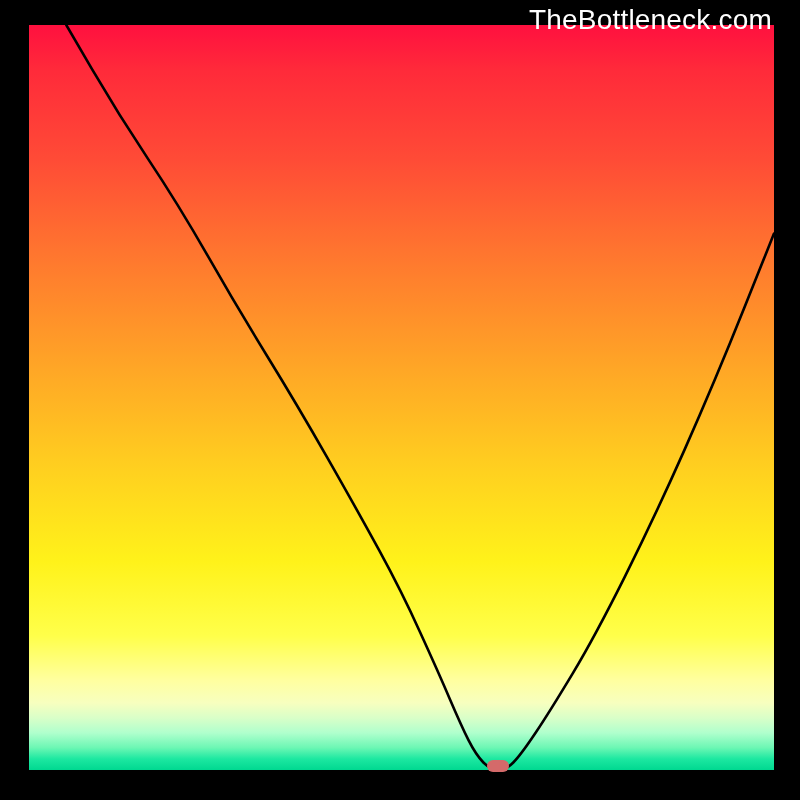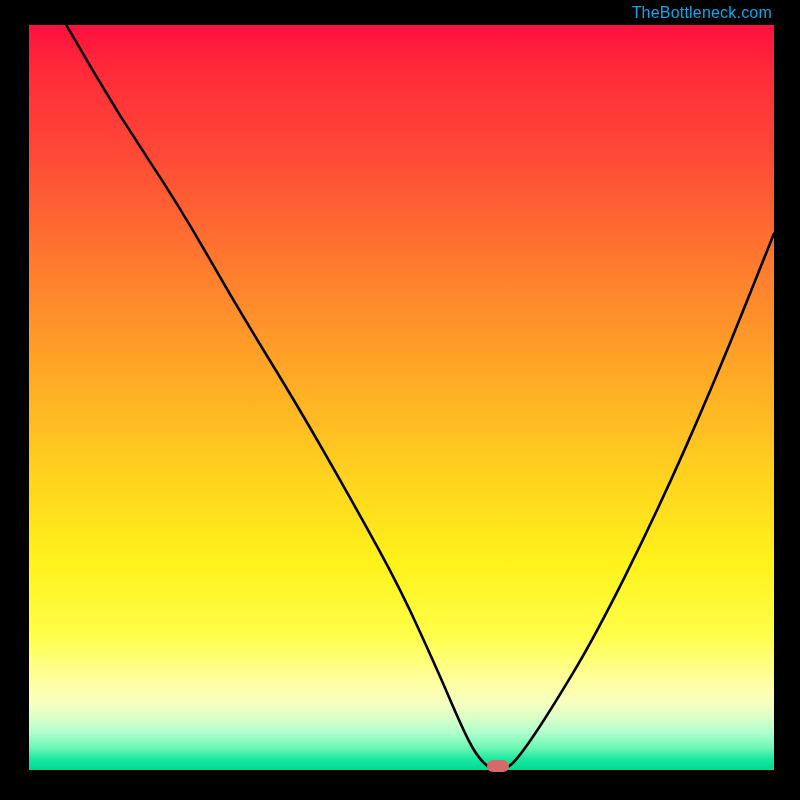--- a/index.html
+++ b/index.html
@@ -39,22 +39,22 @@
       #b0ffcd 95%,
       #6cf7b4 97%,
       #1de8a1 98.5%,
       #00d890 100%
     );
   }
   .watermark {
     position: absolute;
     top: 4px;
     right: 28px;
-    color: #0ea5e9;
-    font-size: 16px;
+    color: #ffffff;
+    font-size: 28px;
     letter-spacing: 0.2px;
     font-weight: 500;
   }
   svg.curve {
     position: absolute;
     left: 0;
     top: 0;
     width: 745px;
     height: 745px;
     pointer-events: none;

